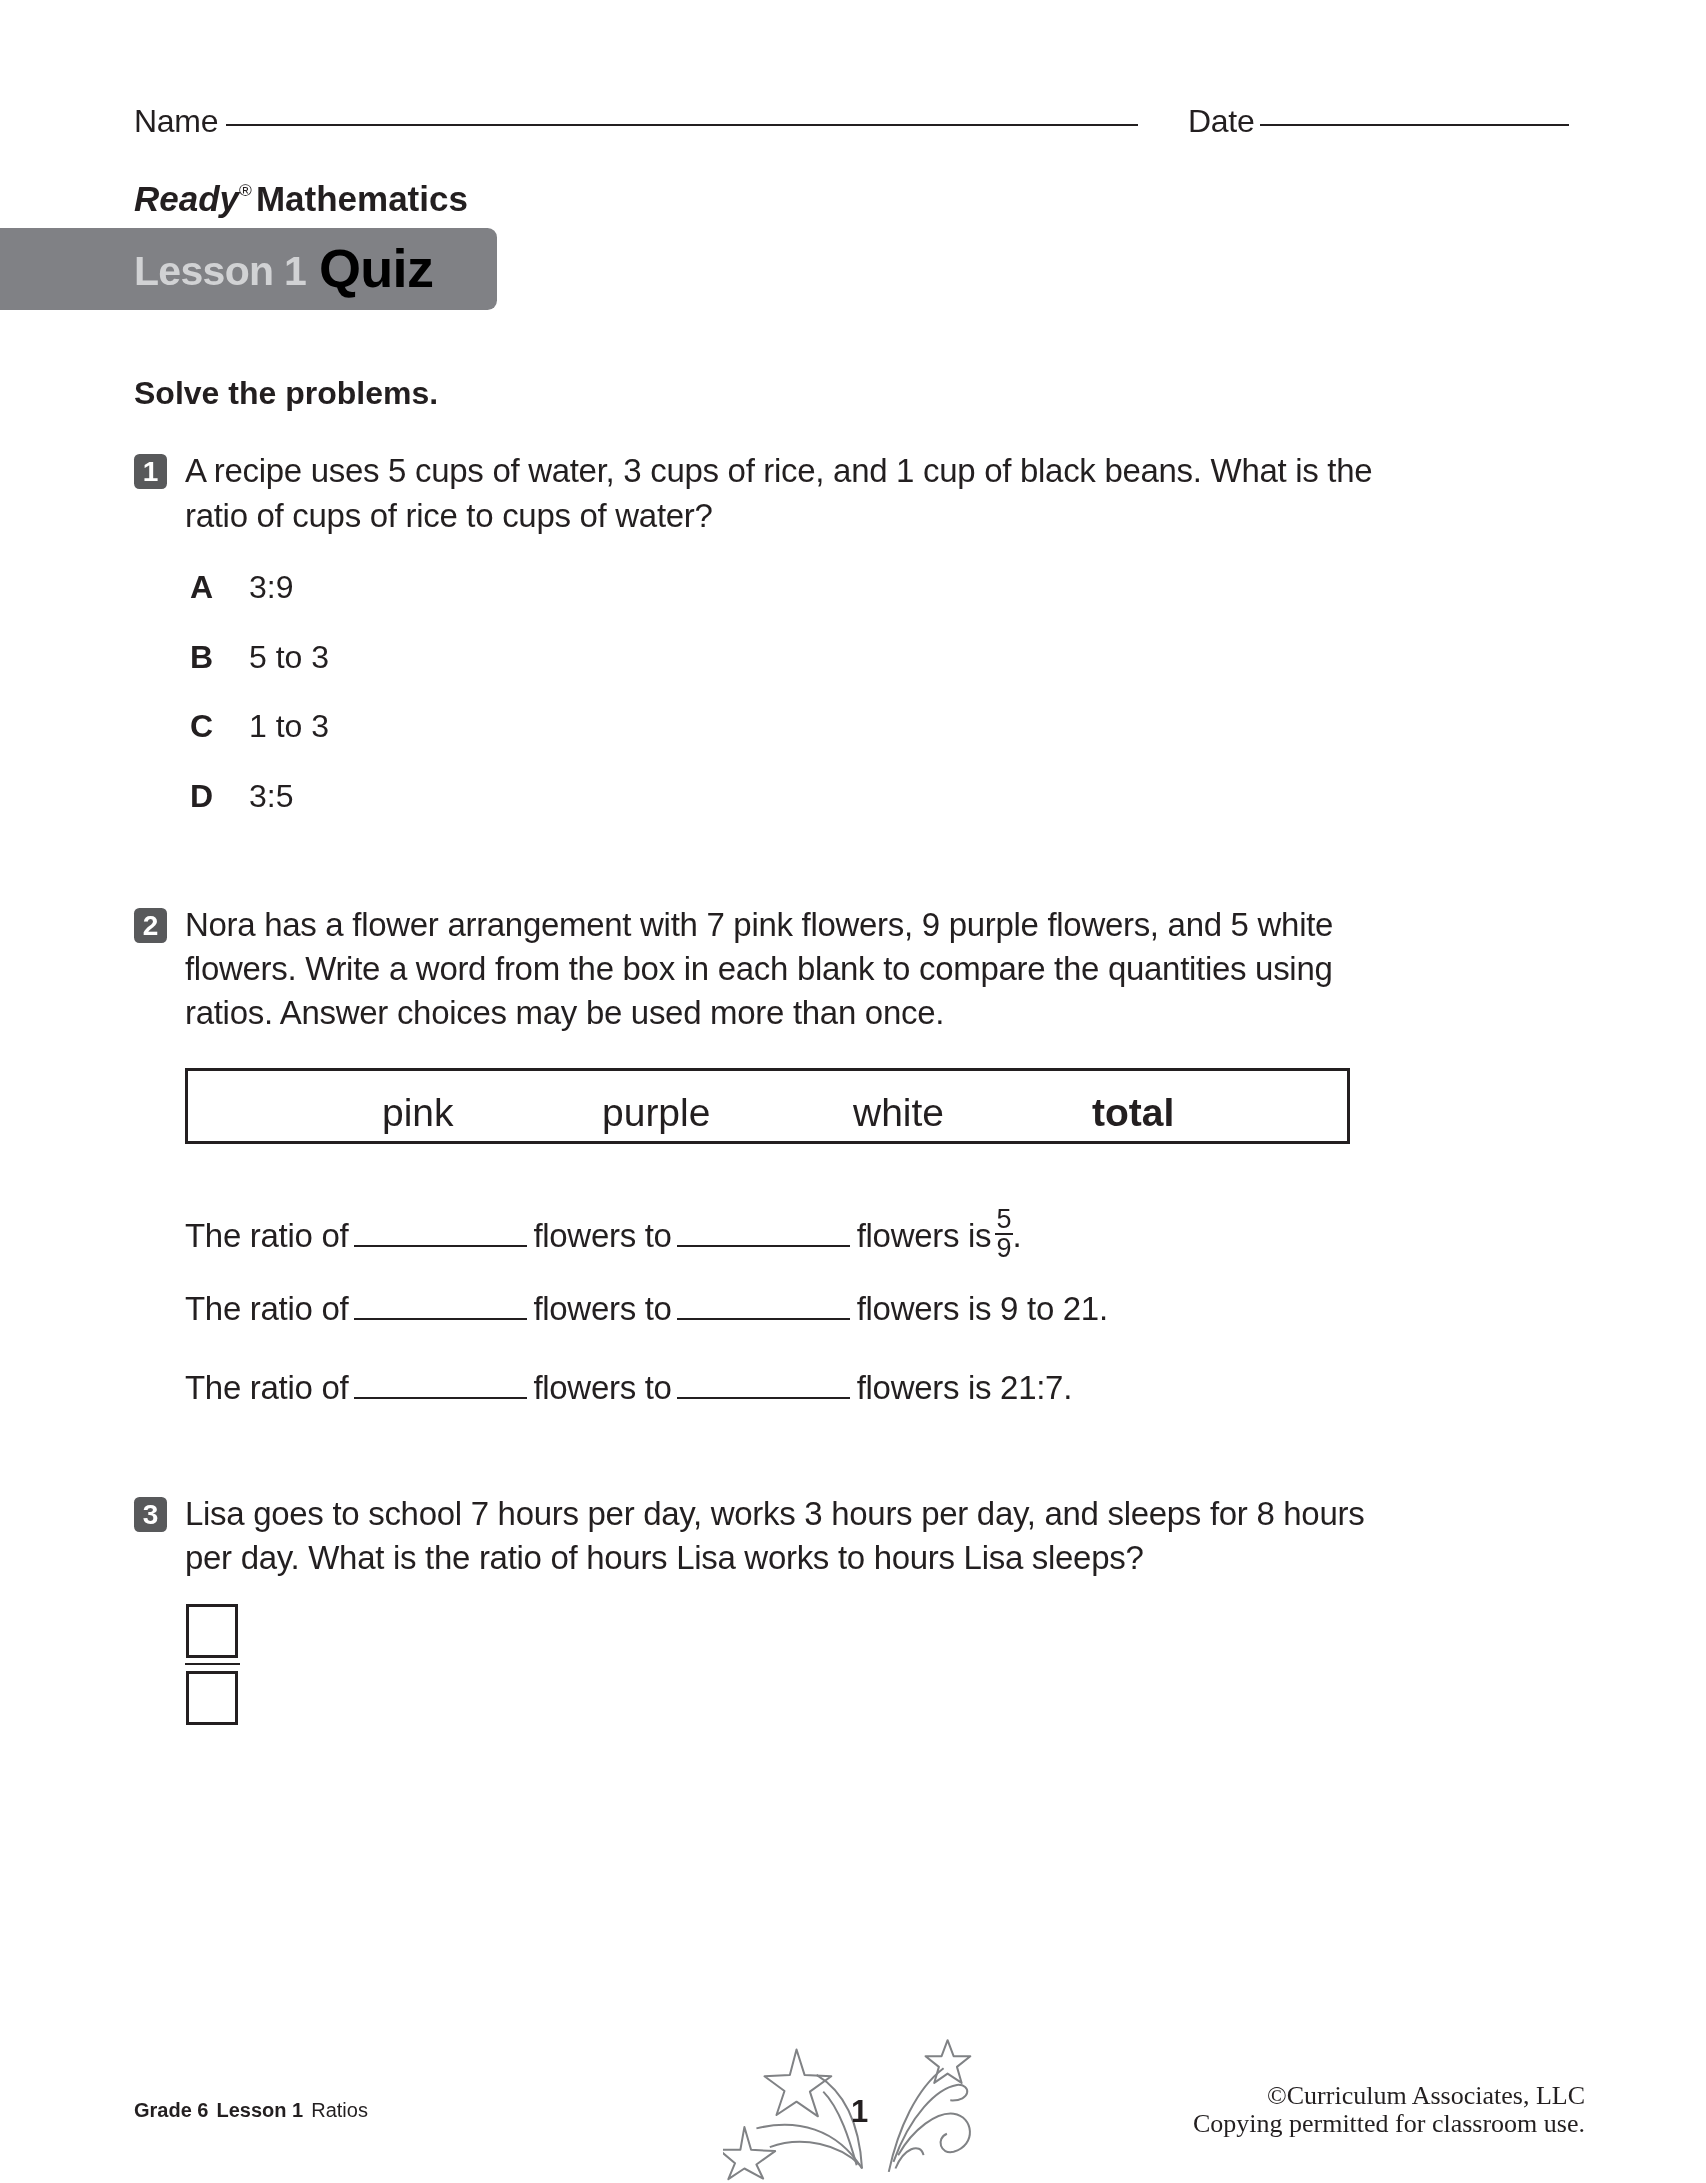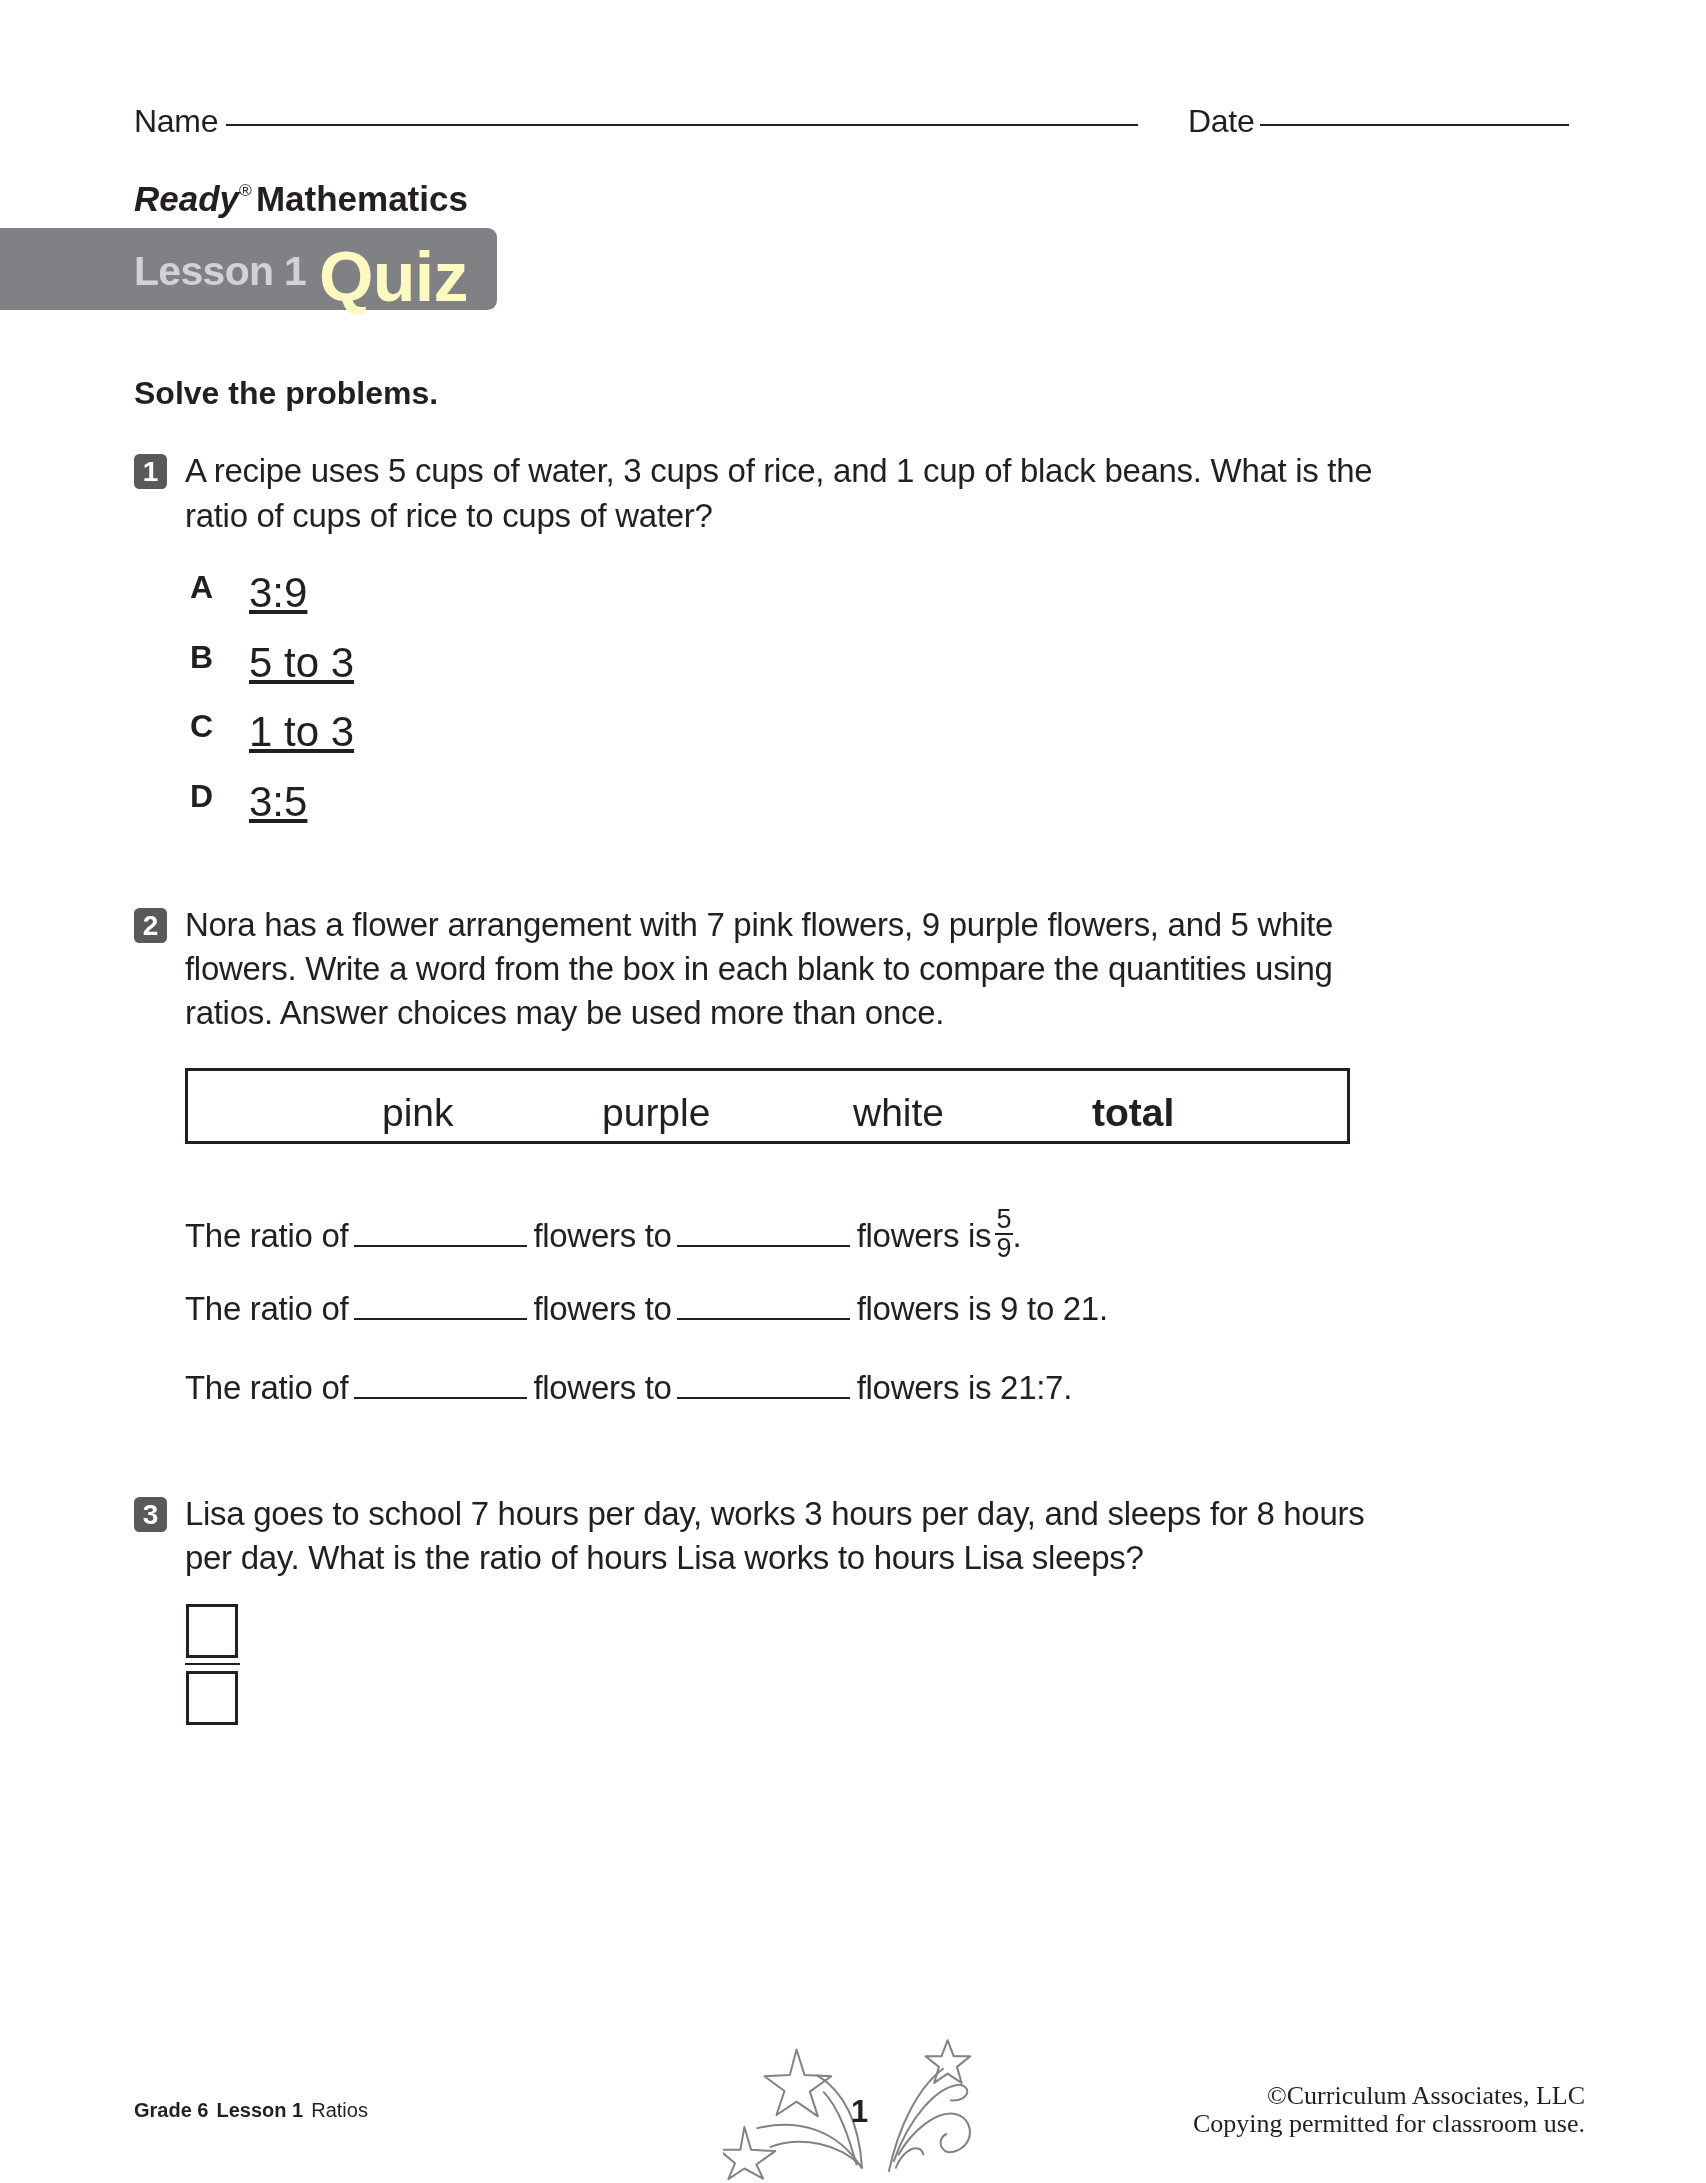--- a/index.html
+++ b/index.html
@@ -17,32 +17,32 @@
 
   .brand { top: 179px; left: 134px; font-size: 35px; font-weight: bold; white-space: nowrap; }
   .brand .ready { font-style: italic; }
   .brand sup { font-size: 17.4px; font-weight: normal; vertical-align: 14.7px; margin-right: 4px; }
 
   .banner {
     position: absolute; left: 0; top: 228px; width: 497px; height: 82px;
     background: #808185; border-radius: 0 9.4px 9.4px 0;
   }
   .banner .lesson { position: absolute; left: 134px; top: 20px; font-size: 41px; font-weight: bold; color: #d1d2d4; letter-spacing: -0.7px; }
-  .banner .quiz { position: absolute; left: 319px; top: 9.4px; font-size: 70px; font-weight: bold; color: #fef9c3; letter-spacing: -0.7px; }
+  .banner .quiz { position: absolute; left: 319px; top: 9.4px; font-size: 54px; font-weight: bold; color: #000000; letter-spacing: -0.7px; }
 
   .instr { top: 375px; left: 134px; font-size: 32px; font-weight: bold; }
 
   .badge {
     position: absolute; width: 33px; height: 35px; border-radius: 5.4px;
     background: #58595b; color: #ffffff; font-weight: bold; font-size: 28px;
     text-align: center; line-height: 35px;
   }
 
   .choice-letter { font-weight: bold; font-size: 32px; }
-  .choice-val { font-size: 42px; text-decoration: underline; }
+  .choice-val { font-size: 32px; }
 
   .wordbox {
     position: absolute; left: 185px; top: 1068px; width: 1165px; height: 76px;
     border: 3.3px solid #231f20; box-sizing: border-box;
   }
   .wordbox .w { position: absolute; top: 20px; font-size: 39px; }
 
   .blank { display: inline-block; width: 173px; border-bottom: 2px solid #231f20; height: 28px; vertical-align: baseline; margin: 0 6.7px 0 5.4px; }
 
   .frac { display: inline-block; vertical-align: middle; text-align: center; font-size: 27px; line-height: 1; position: relative; top: -4px; margin-left: 4px; }

